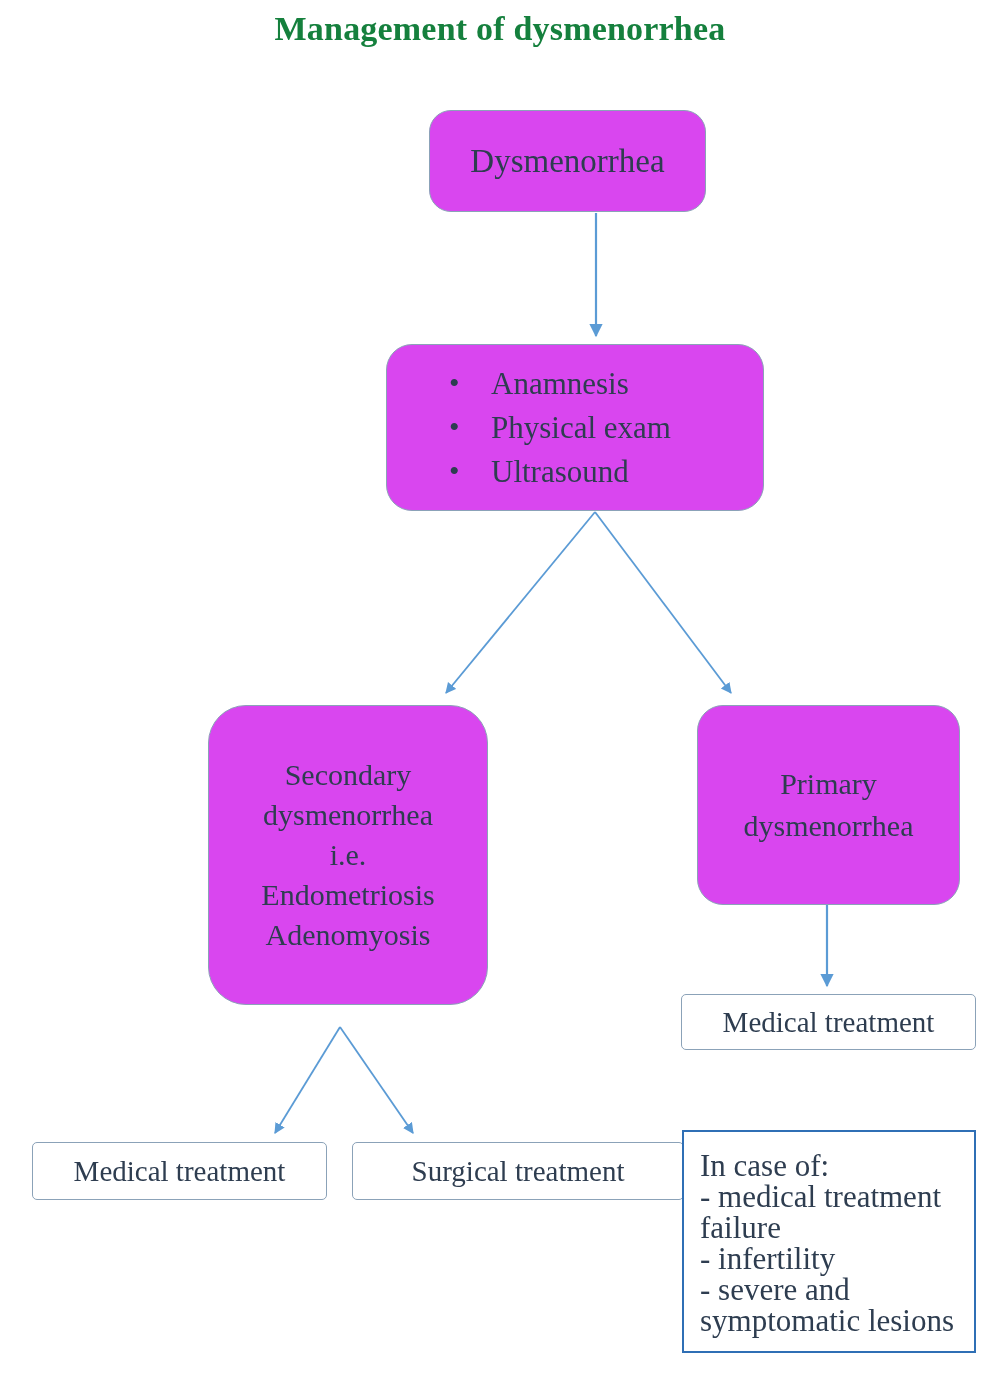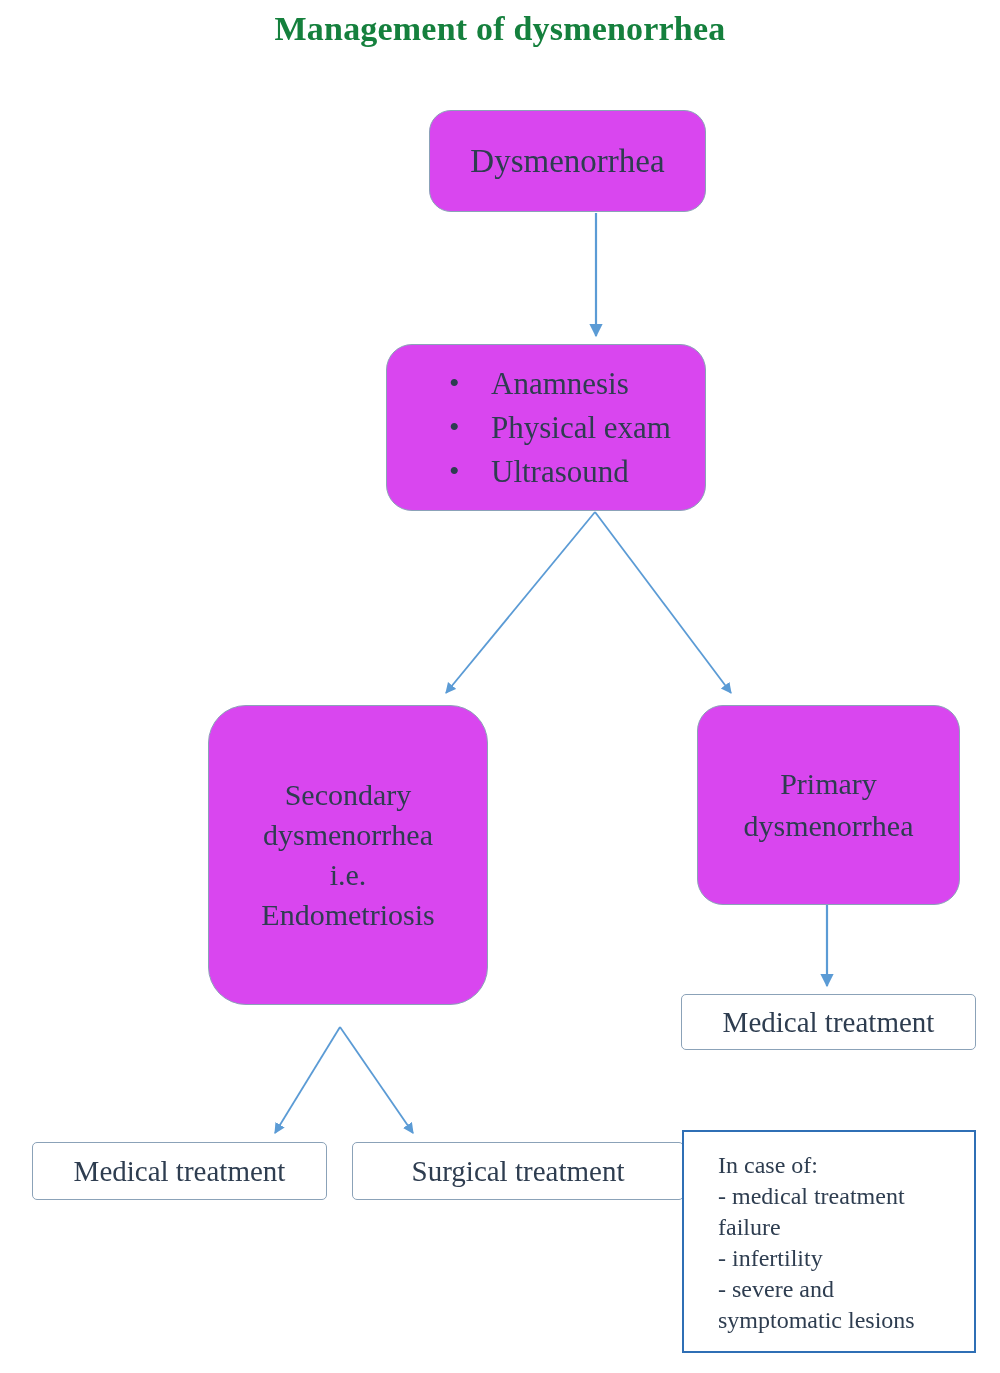--- a/index.html
+++ b/index.html
@@ -73,21 +73,21 @@
 
   
   #node-dysmenorrhea {
     left: 429px;  top: 110px;
     width: 277px; height: 102px;
     font-size: 33px;
   }
 
   #node-assessment {
     left: 386px;  top: 344px;
-    width: 320px; height: 167px;
+    width: 378px; height: 167px;
     border-radius: 26px;
     align-items: center;
     justify-content: flex-start;
   }
   #node-assessment ul {
     margin: 0;
     padding: 0 0 0 62px;
     list-style: none;
     text-align: left;
   }
@@ -137,22 +137,22 @@
 
   #node-surgical-secondary {
     left: 352px;  top: 1142px;
     width: 332px; height: 58px;
     font-size: 29px;
   }
 
   #node-note {
     left: 682px;  top: 1130px;
     width: 294px; height: 223px;
-    padding: 18px 14px 10px 34px;
-    font-size: 24px;
+    padding: 18px 14px 10px 16px;
+    font-size: 31px;
     line-height: 31px;
   }
   #node-note .note-lines {
     width: 100%;
   }
   #node-note .note-line {
     white-space: pre-wrap;
   }
 </style>
 </head>
@@ -193,20 +193,21 @@
       <li>Ultrasound</li>
     </ul>
   </div>
 
   <div class="node node-filled" id="node-secondary">
     <div>
       <div>Secondary</div>
       <div>dysmenorrhea</div>
       <div>i.e.</div>
       <div>Endometriosis</div>
+      <div>Adenomyosis</div>
     </div>
   </div>
 
   <div class="node node-filled" id="node-primary">
     <div>
       <div>Primary</div>
       <div>dysmenorrhea</div>
     </div>
   </div>
 

